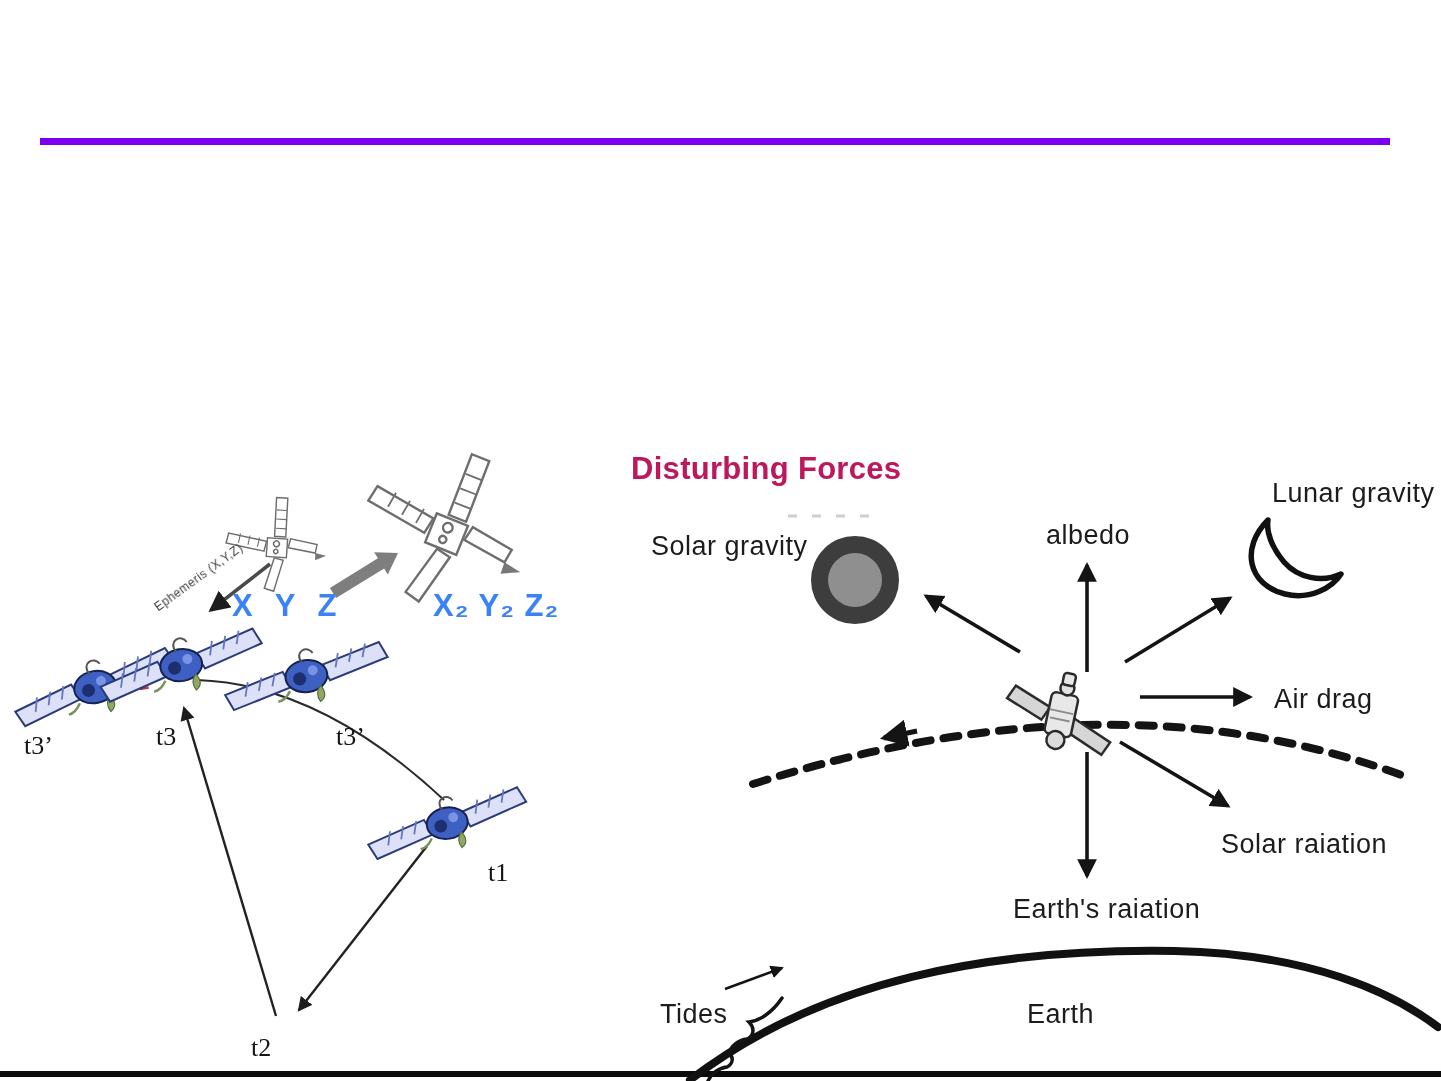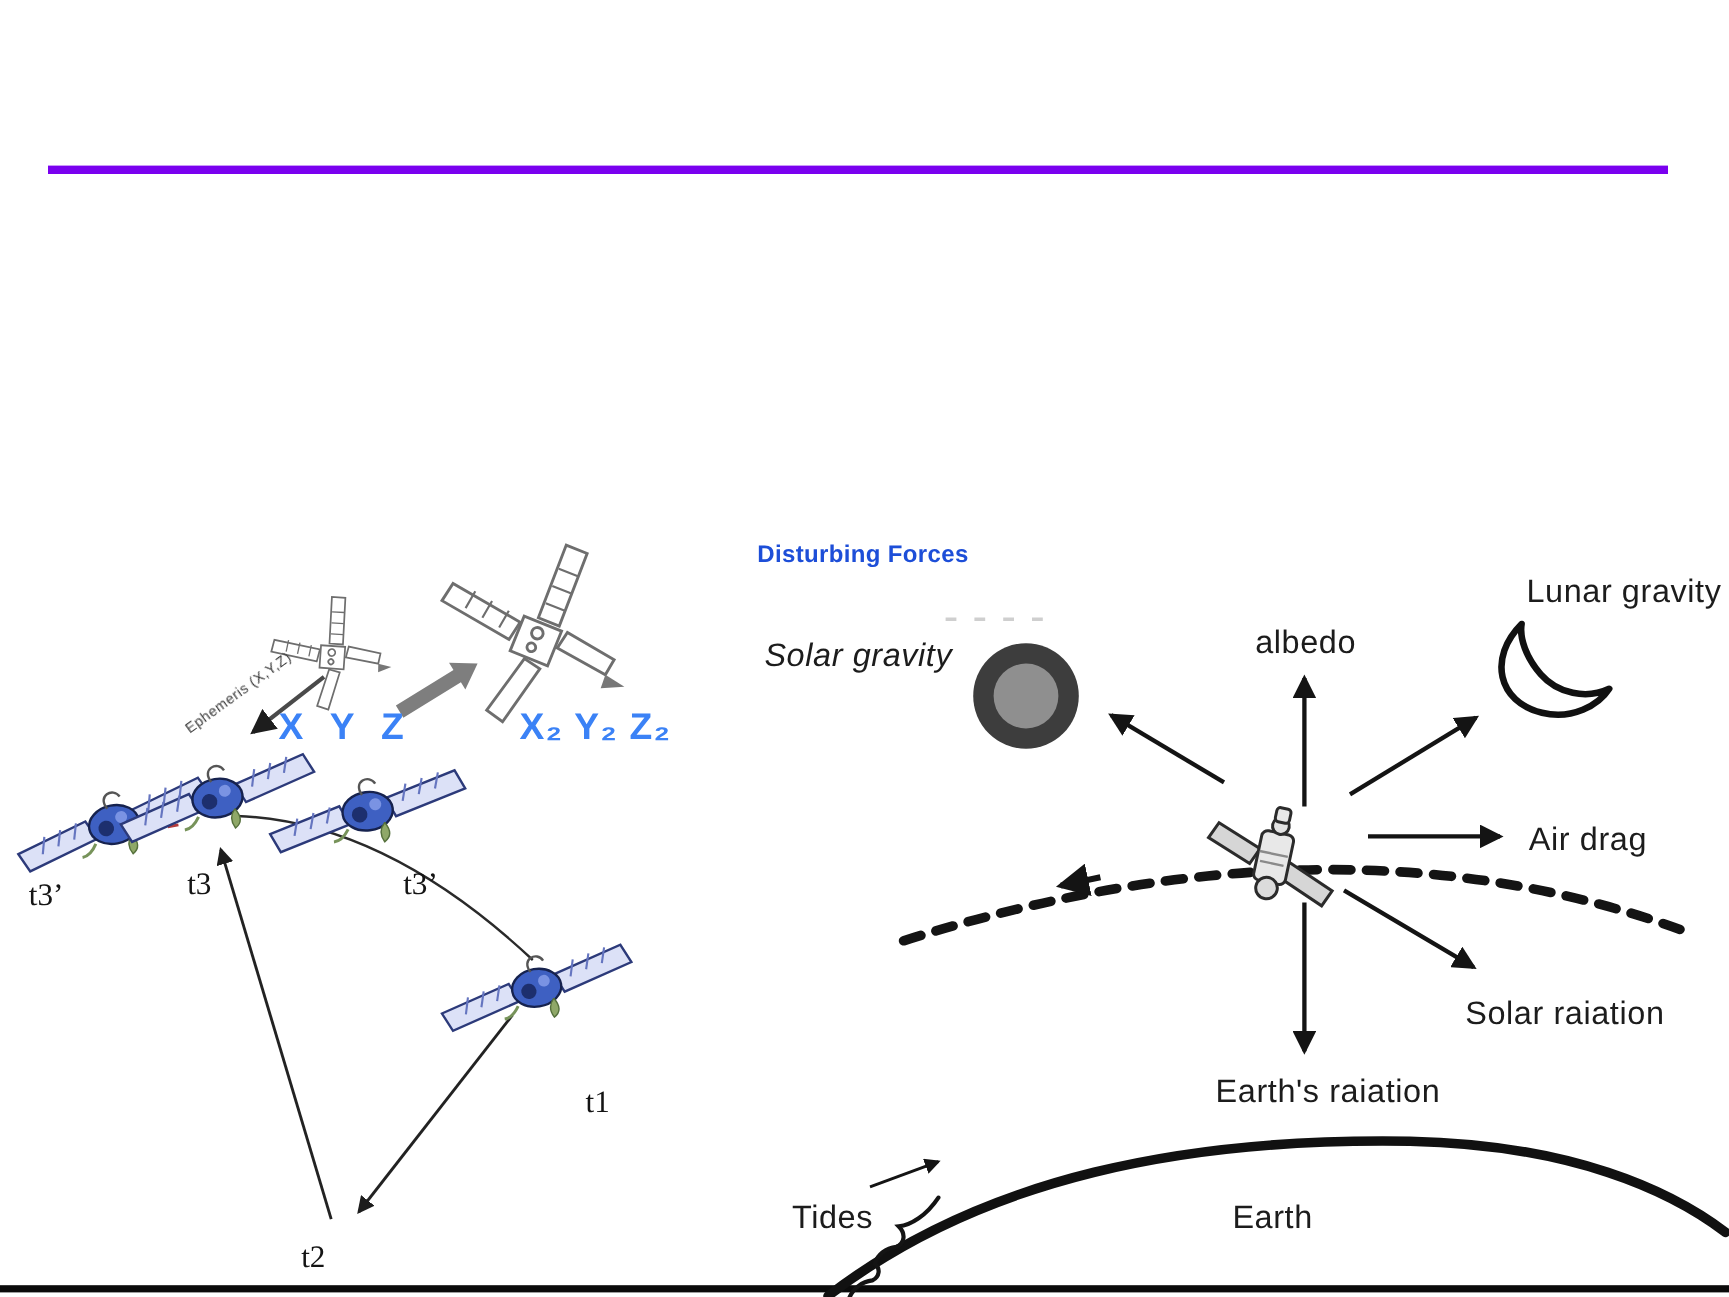--- a/index.html
+++ b/index.html
@@ -7,21 +7,21 @@
     width:1441px;height:1081px;position:relative;background:#ffffff;overflow:hidden;
     font-family:"Liberation Sans", sans-serif;
   }
   .abs{position:absolute;}
   #top-rule{left:40px;top:138px;width:1350px;height:7px;}
   #bottom-rule{left:0;top:1071px;width:1441px;height:6px;}
   svg{position:absolute;left:0;top:0;}
   .lbl{position:absolute;white-space:nowrap;color:#1c1c1c;}
   .serif-lbl{font-family:"Liberation Serif", serif;font-size:26px;color:#141414;}
   .sans-lbl{font-size:27px;letter-spacing:0.5px;}
-  .title-lbl{font-size:20px;font-weight:bold;letter-spacing:0.3px;color:#1d4ed8;}
+  .title-lbl{font-size:31px;font-weight:bold;letter-spacing:0.3px;color:#be185d;}
   .frame-lbl{font-size:31px;font-weight:bold;color:#3b82f6;}
   #lbl-frame-from{letter-spacing:7px;}
   #lbl-frame-to{letter-spacing:1px;margin-left:36px;}
   #lbl-ephemeris{
     font-size:12px;color:#3c3c3c;transform:rotate(-36deg);transform-origin:left bottom;
     filter:blur(0.45px);letter-spacing:0.5px;
   }
 </style>
 </head>
 <body>
@@ -132,24 +132,24 @@
   </g>
 </svg>
 
 <div class="lbl" id="lbl-ephemeris" style="left:160px;top:600px;">Ephemeris (X,Y,Z)</div>
 <div class="lbl frame-lbl" id="lbl-frame-from" style="left:232px;top:588px;">X Y Z</div>
 <div class="lbl frame-lbl" id="lbl-frame-to" style="left:397px;top:588px;">X₂ Y₂ Z₂</div>
 
 <div class="lbl serif-lbl" style="left:24px;top:731px;">t3’</div>
 <div class="lbl serif-lbl" style="left:156px;top:722px;">t3</div>
 <div class="lbl serif-lbl" style="left:336px;top:722px;">t3’</div>
-<div class="lbl serif-lbl" style="left:488px;top:904px;text-align:right;">t1</div>
+<div class="lbl serif-lbl" style="left:488px;top:858px;text-align:right;">t1</div>
 <div class="lbl serif-lbl" style="left:251px;top:1033px;">t2</div>
 
 <div class="lbl title-lbl" style="left:631px;top:451px;">Disturbing Forces</div>
-<div class="lbl sans-lbl" style="left:637px;top:531px;font-style:italic;">Solar gravity</div>
+<div class="lbl sans-lbl" style="left:651px;top:531px;">Solar gravity</div>
 <div class="lbl sans-lbl" style="left:1046px;top:520px;">albedo</div>
 <div class="lbl sans-lbl" style="left:1272px;top:478px;">Lunar gravity</div>
 <div class="lbl sans-lbl" style="left:1274px;top:684px;">Air drag</div>
 <div class="lbl sans-lbl" style="left:1221px;top:829px;">Solar raiation</div>
 <div class="lbl sans-lbl" style="left:1013px;top:894px;">Earth's raiation</div>
 <div class="lbl sans-lbl" style="left:660px;top:999px;">Tides</div>
 <div class="lbl sans-lbl" style="left:1027px;top:999px;">Earth</div>
 
 </body></html>

